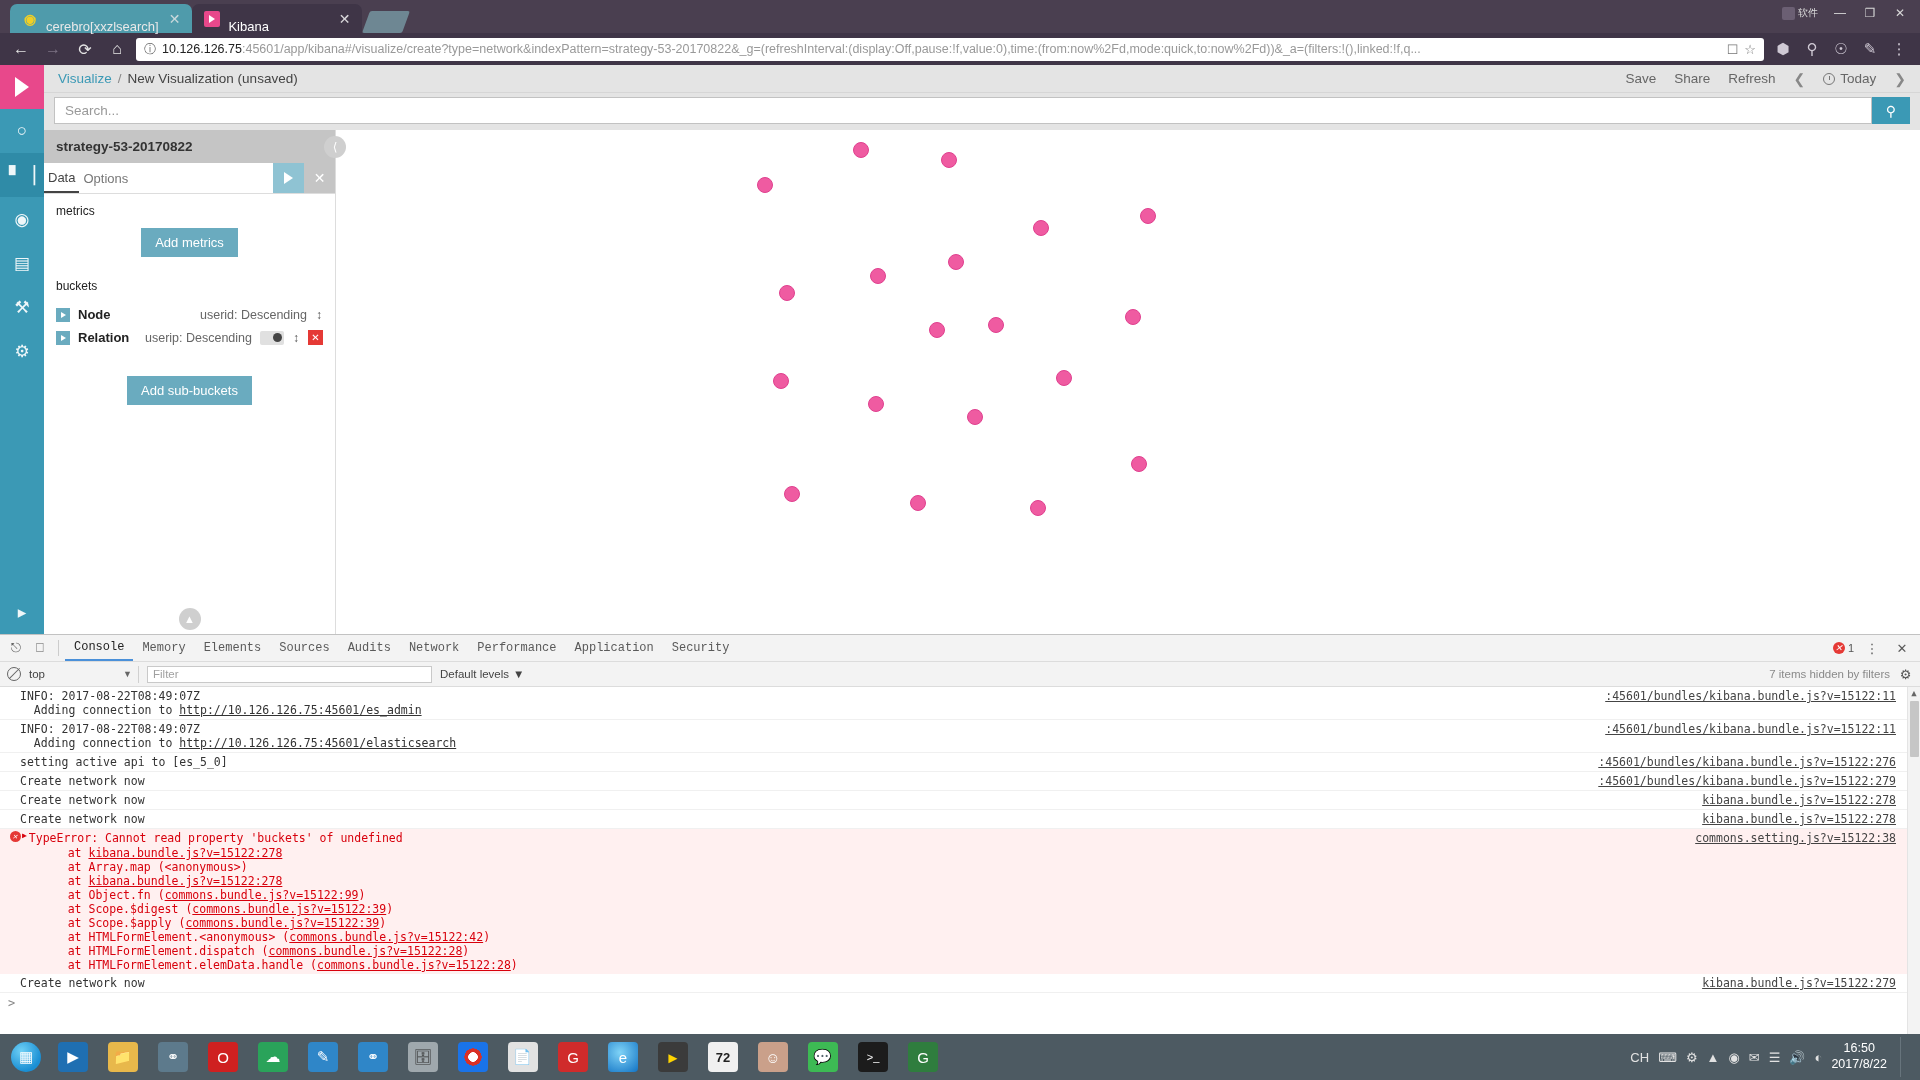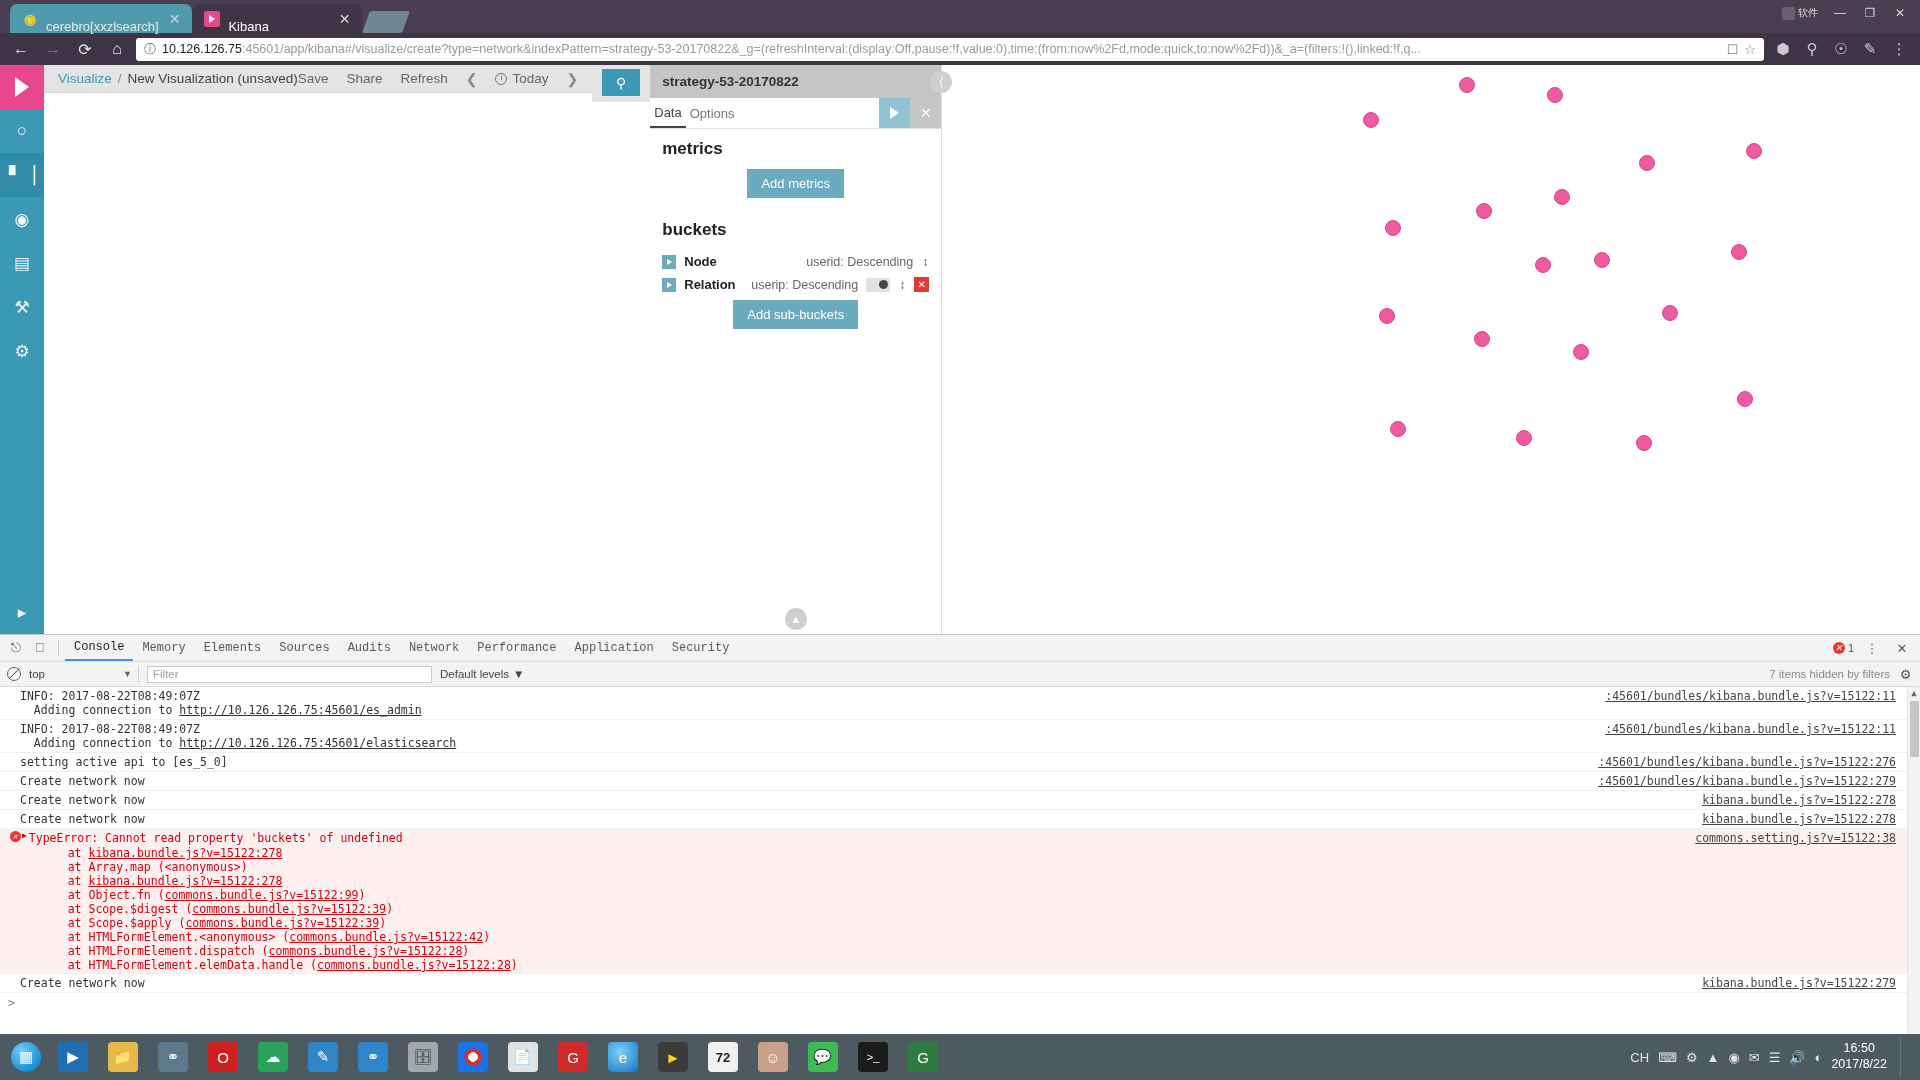--- a/index.html
+++ b/index.html
@@ -84,21 +84,21 @@
     align-items:center; justify-content:center;
   }
   .k-logo-glyph { width:0;height:0;border-left:14px solid #fff; border-top:10px solid transparent; border-bottom:10px solid transparent; }
   .k-navitem {
     width:44px;height:44px; display:flex; align-items:center; justify-content:center;
     color:#fff; font-size:17px; opacity:.92;
   }
   .k-navitem.sel { background:#2e8aa6; }
   .k-spacer { flex:1; }
 
-  .k-main { flex:1; display:flex; min-width:0; }
+  .k-main { flex:1; display:flex; flex-direction:column; min-width:0; }
   .k-topbar {
     height:28px; background:#e4e4e4; display:flex; align-items:center;
     padding:0 14px; font-size:13.5px; border-bottom:1px solid #d6d6d6;
   }
   .crumb-link { color:#3b99b5; }
   .crumb-sep { color:#888; margin:0 6px; }
   .crumb-cur { color:#444; }
   .k-topbar-right { margin-left:auto; display:flex; align-items:center; gap:18px; color:#666; font-size:13.5px; }
   .k-topbar-right .chev { color:#888; font-size:14px; }
   .k-clock { display:flex; align-items:center; gap:5px; }
@@ -143,21 +143,21 @@
   .ed-apply {
     width:31px; background:#8fc3d3; display:flex;align-items:center;justify-content:center;
     color:#fff;
   }
   .ed-apply::after { content:""; width:0;height:0;border-left:9px solid #fff;border-top:6px solid transparent;border-bottom:6px solid transparent; }
   .ed-discard {
     width:31px; background:#c5c5c5; display:flex;align-items:center;justify-content:center;
     color:#fff; font-size:14px;
   }
   .ed-section { padding:10px 12px 0 12px; }
-  .ed-h { font-weight:bold; font-size:17px; color:#222; margin-bottom:10px; }
+  .ed-h { font-weight:normal; font-size:12px; color:#222; margin-bottom:10px; }
   .ed-addbtn {
     background:#6aabbf; color:#fff; border:none; padding:7px 14px; font-size:13px;
     display:block; margin:0 auto 12px auto; font-family:"Liberation Sans",sans-serif;
   }
   .bucket-row {
     display:flex; align-items:center; gap:8px; padding:4px 0; font-size:13px;
   }
   .bk-toggle {
     width:14px;height:14px;background:#6aabbf;display:flex;align-items:center;justify-content:center;flex:0 0 14px;
   }
@@ -362,20 +362,21 @@
         <span class="chev">❮</span>
         <span class="k-clock">
           <i class="clock-ic"></i>
           <span>Today</span>
         </span>
         <span class="chev">❯</span>
       </div>
     </div>
 
     <div class="k-searchrow">
+      <div class="k-searchinput">Search...</div>
       <button class="k-searchbtn">
         <span>⚲</span>
       </button>
     </div>
 
     <div class="k-body">
 
       <div class="k-editor">
         <div class="ed-title">strategy-53-20170822</div>
 
@@ -405,21 +406,21 @@
 
           <div class="bucket-row">
             <span class="bk-toggle"></span>
             <span class="bk-name">Relation</span>
             <span class="bk-desc">userip: Descending</span>
             <span class="bk-switch"></span>
             <span class="bk-grip">↕</span>
             <span class="bk-del">✕</span>
           </div>
 
-          <button class="ed-addbtn" style="margin-top:4px;">Add sub-buckets</button>
+          <button class="ed-addbtn" style="margin-top:27px;">Add sub-buckets</button>
         </div>
 
         <div class="ed-collapse">⟨</div>
         <div class="ed-bottom-collapse">▲</div>
       </div>
 
       <div class="k-canvas" id="viz-canvas">
           <div class="node-dot" style="left: 517px; top: 12px; background: rgb(239, 91, 161);"></div>
           <div class="node-dot" style="left: 605px; top: 22px; background: rgb(239, 91, 161);"></div>
           <div class="node-dot" style="left: 421px; top: 47px; background: rgb(239, 91, 161);"></div>

